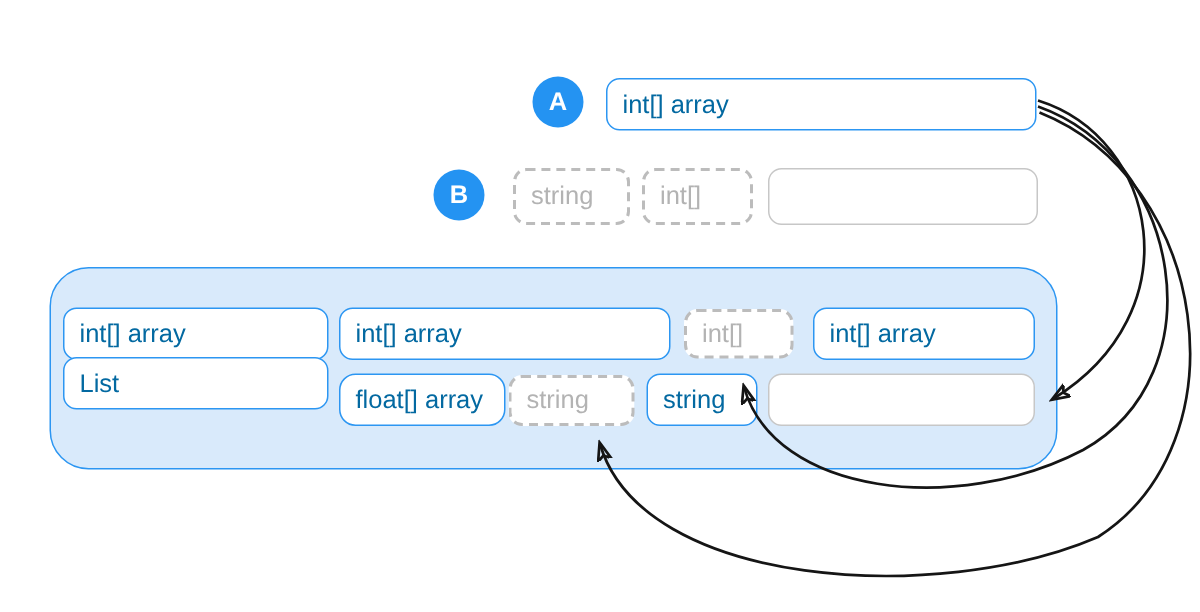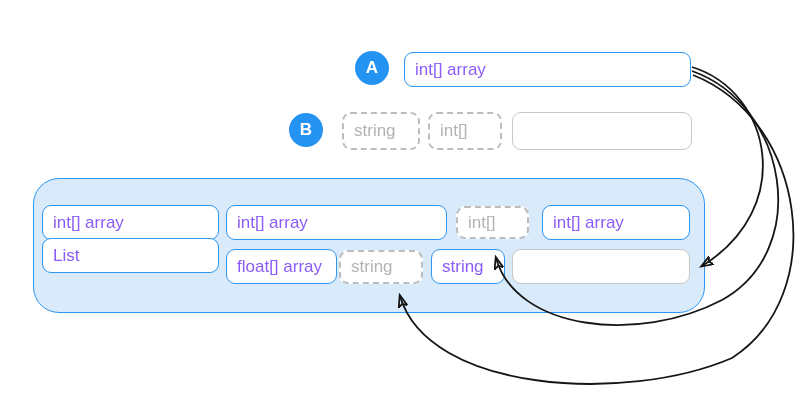--- a/index.html
+++ b/index.html
@@ -15,21 +15,21 @@
     background:#2493F2;color:#ffffff;
     font-size:17px;font-weight:bold;
     display:flex;align-items:center;justify-content:center;
     user-select:none;
   }
   .slot{
     position:absolute;box-sizing:border-box;
     background:#ffffff;border-radius:9px;
     display:flex;align-items:center;
     padding:0 10px;
-    font-size:17px;color:#8b5cf6;
+    font-size:17px;color:#0369a1;
     white-space:nowrap;
   }
   .slot.blue{border:1.7px solid #2C96F2;}
   .slot.gray{border:1.7px solid #C7C7C7;}
   .slot.dashed{
     border:2px dashed #BCBCBC;
     color:#B3B3B3;
     background:#ffffff;
   }
   .pool{
@@ -59,21 +59,21 @@
   <div class="slot gray" style="left:512px;top:112px;width:180px;height:38px;"></div>
 
   <div class="pool"></div>
 
   <div class="slot blue" style="left:42px;top:205px;width:177px;height:35px;">int[] array</div>
   <div class="slot blue" style="left:226px;top:205px;width:221px;height:35px;">int[] array</div>
   <div class="slot dashed" style="left:456px;top:206px;width:73px;height:33px;">int[]</div>
   <div class="slot blue" style="left:542px;top:205px;width:148px;height:35px;">int[] array</div>
 
   <div class="slot blue" style="left:42px;top:238px;width:177px;height:35px;">List</div>
-  <div class="slot blue" style="left:226px;top:249px;width:111px;height:35px;">float[] array</div>
+  <div class="slot blue" style="left:226px;top:249px;width:111px;height:35px;border-radius:11px;">float[] array</div>
   <div class="slot dashed" style="left:339px;top:250px;width:84px;height:34px;">string</div>
   <div class="slot blue" style="left:431px;top:249px;width:74px;height:35px;">string</div>
   <div class="slot gray" style="left:512px;top:249px;width:178px;height:35px;"></div>
 
   <svg class="arrows" viewBox="0 0 800 408" xmlns="http://www.w3.org/2000/svg">
     <defs>
       <marker id="ah" markerUnits="userSpaceOnUse" markerWidth="14" markerHeight="12" refX="11" refY="5" orient="auto">
         <path d="M0,0.5 L12,5 L0,9.5 L3,5 Z" fill="#151515" stroke="none"></path>
       </marker>
     </defs>

